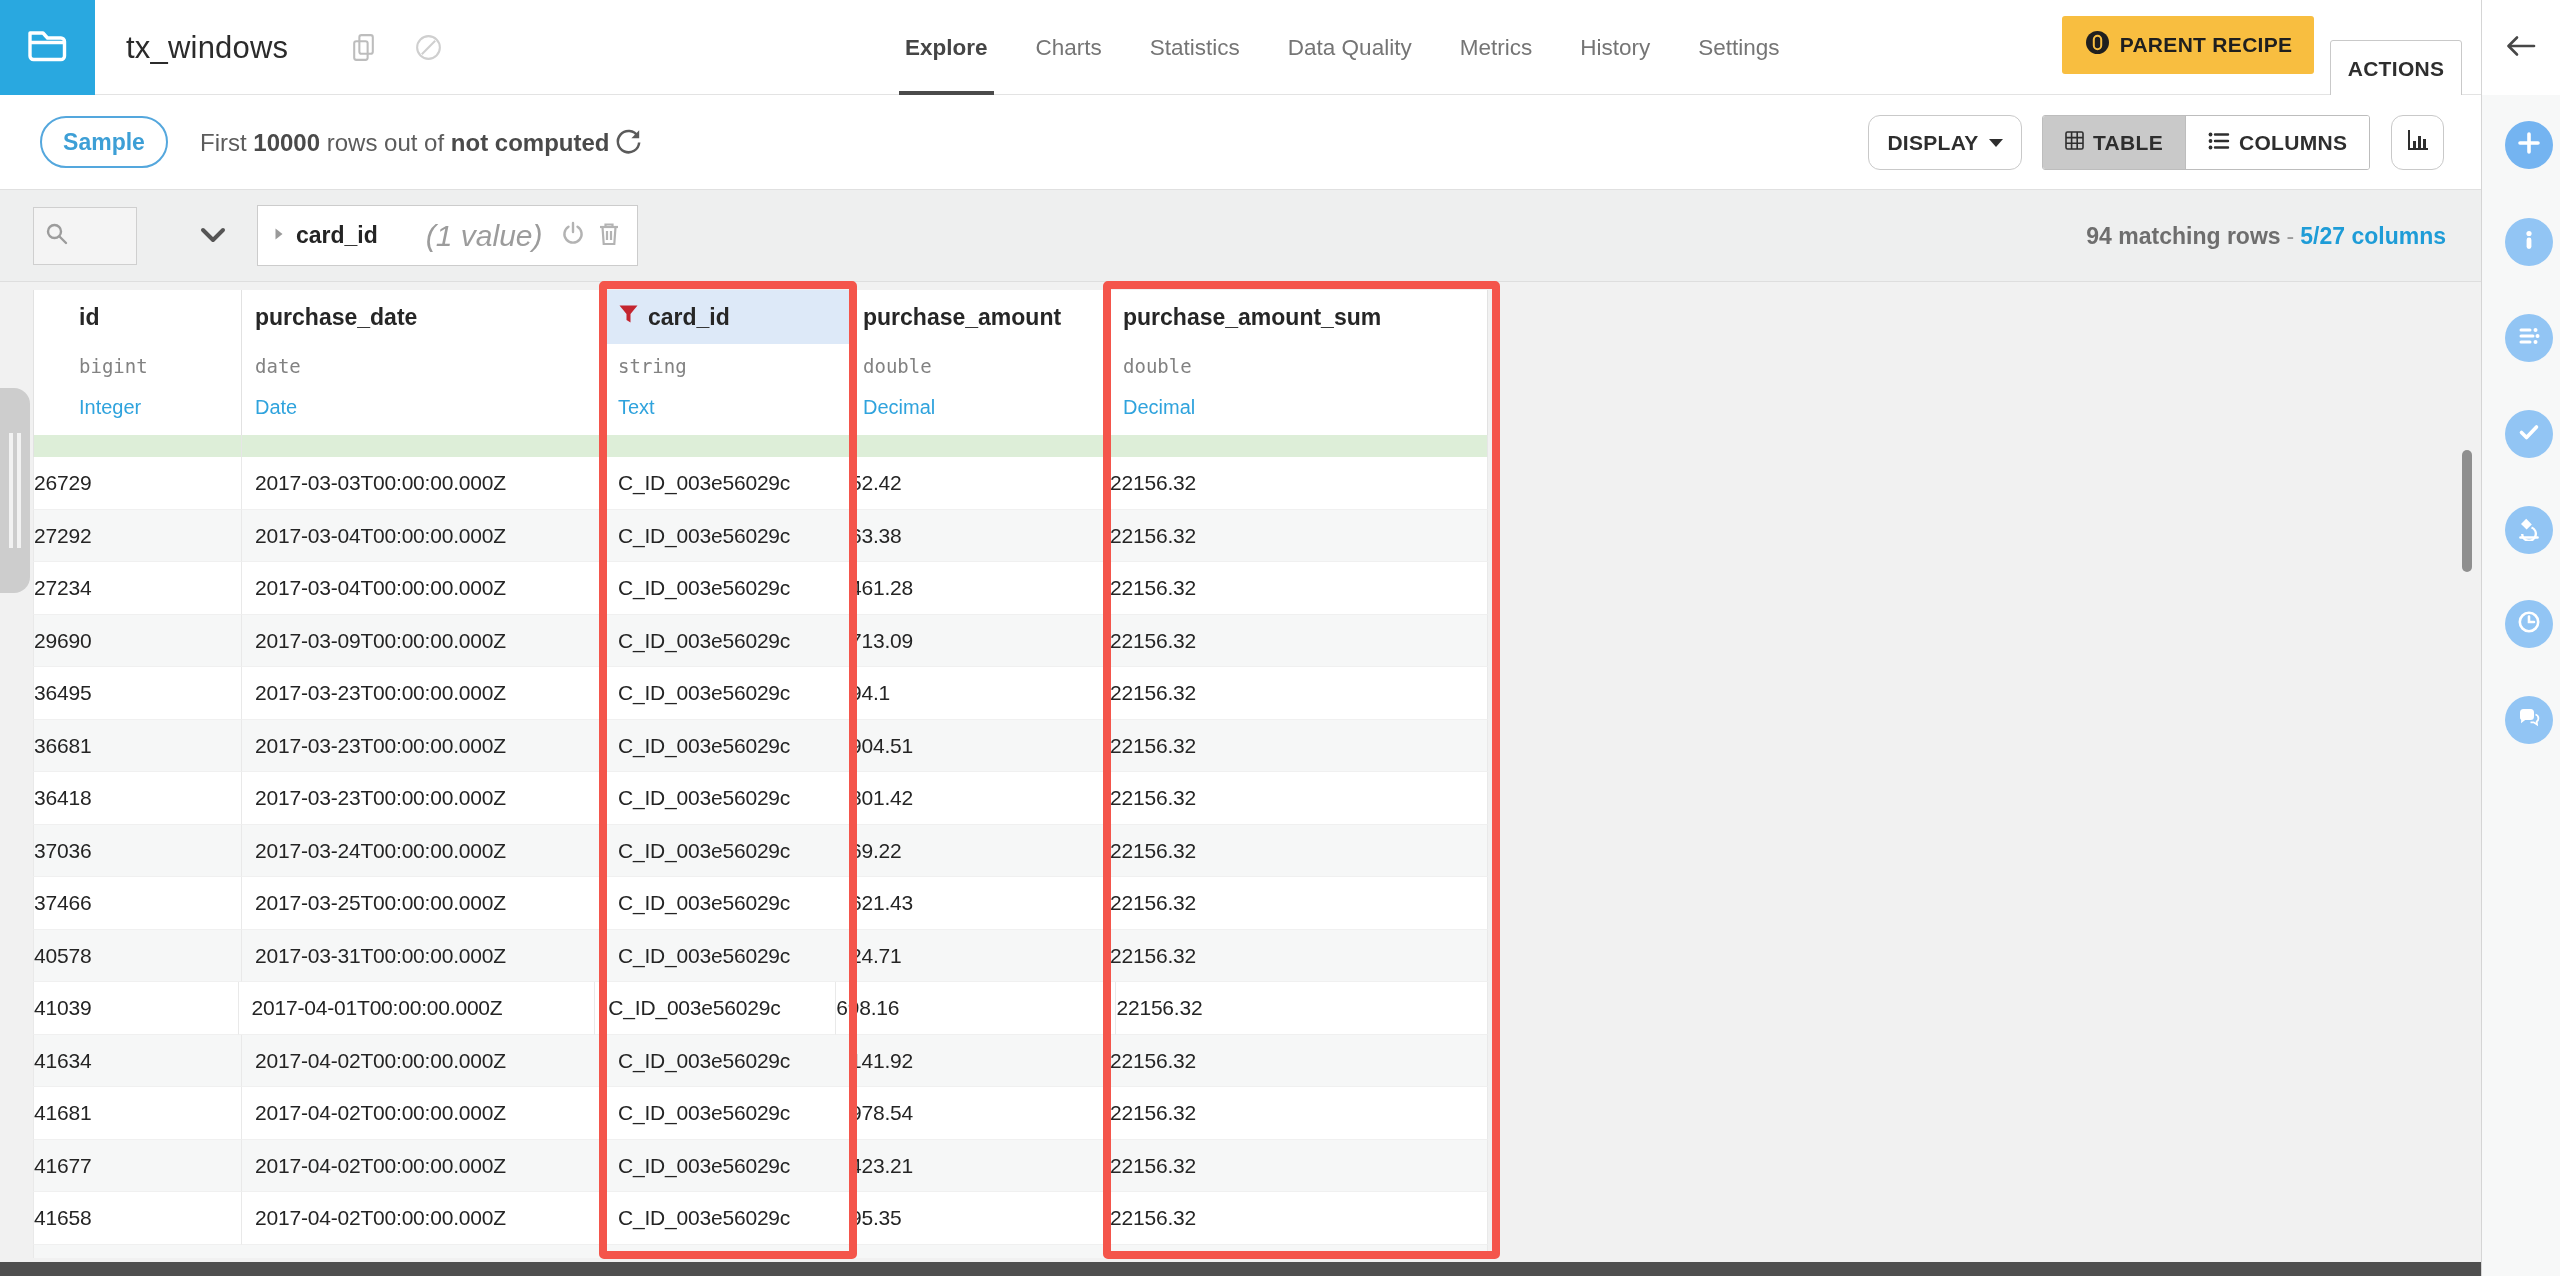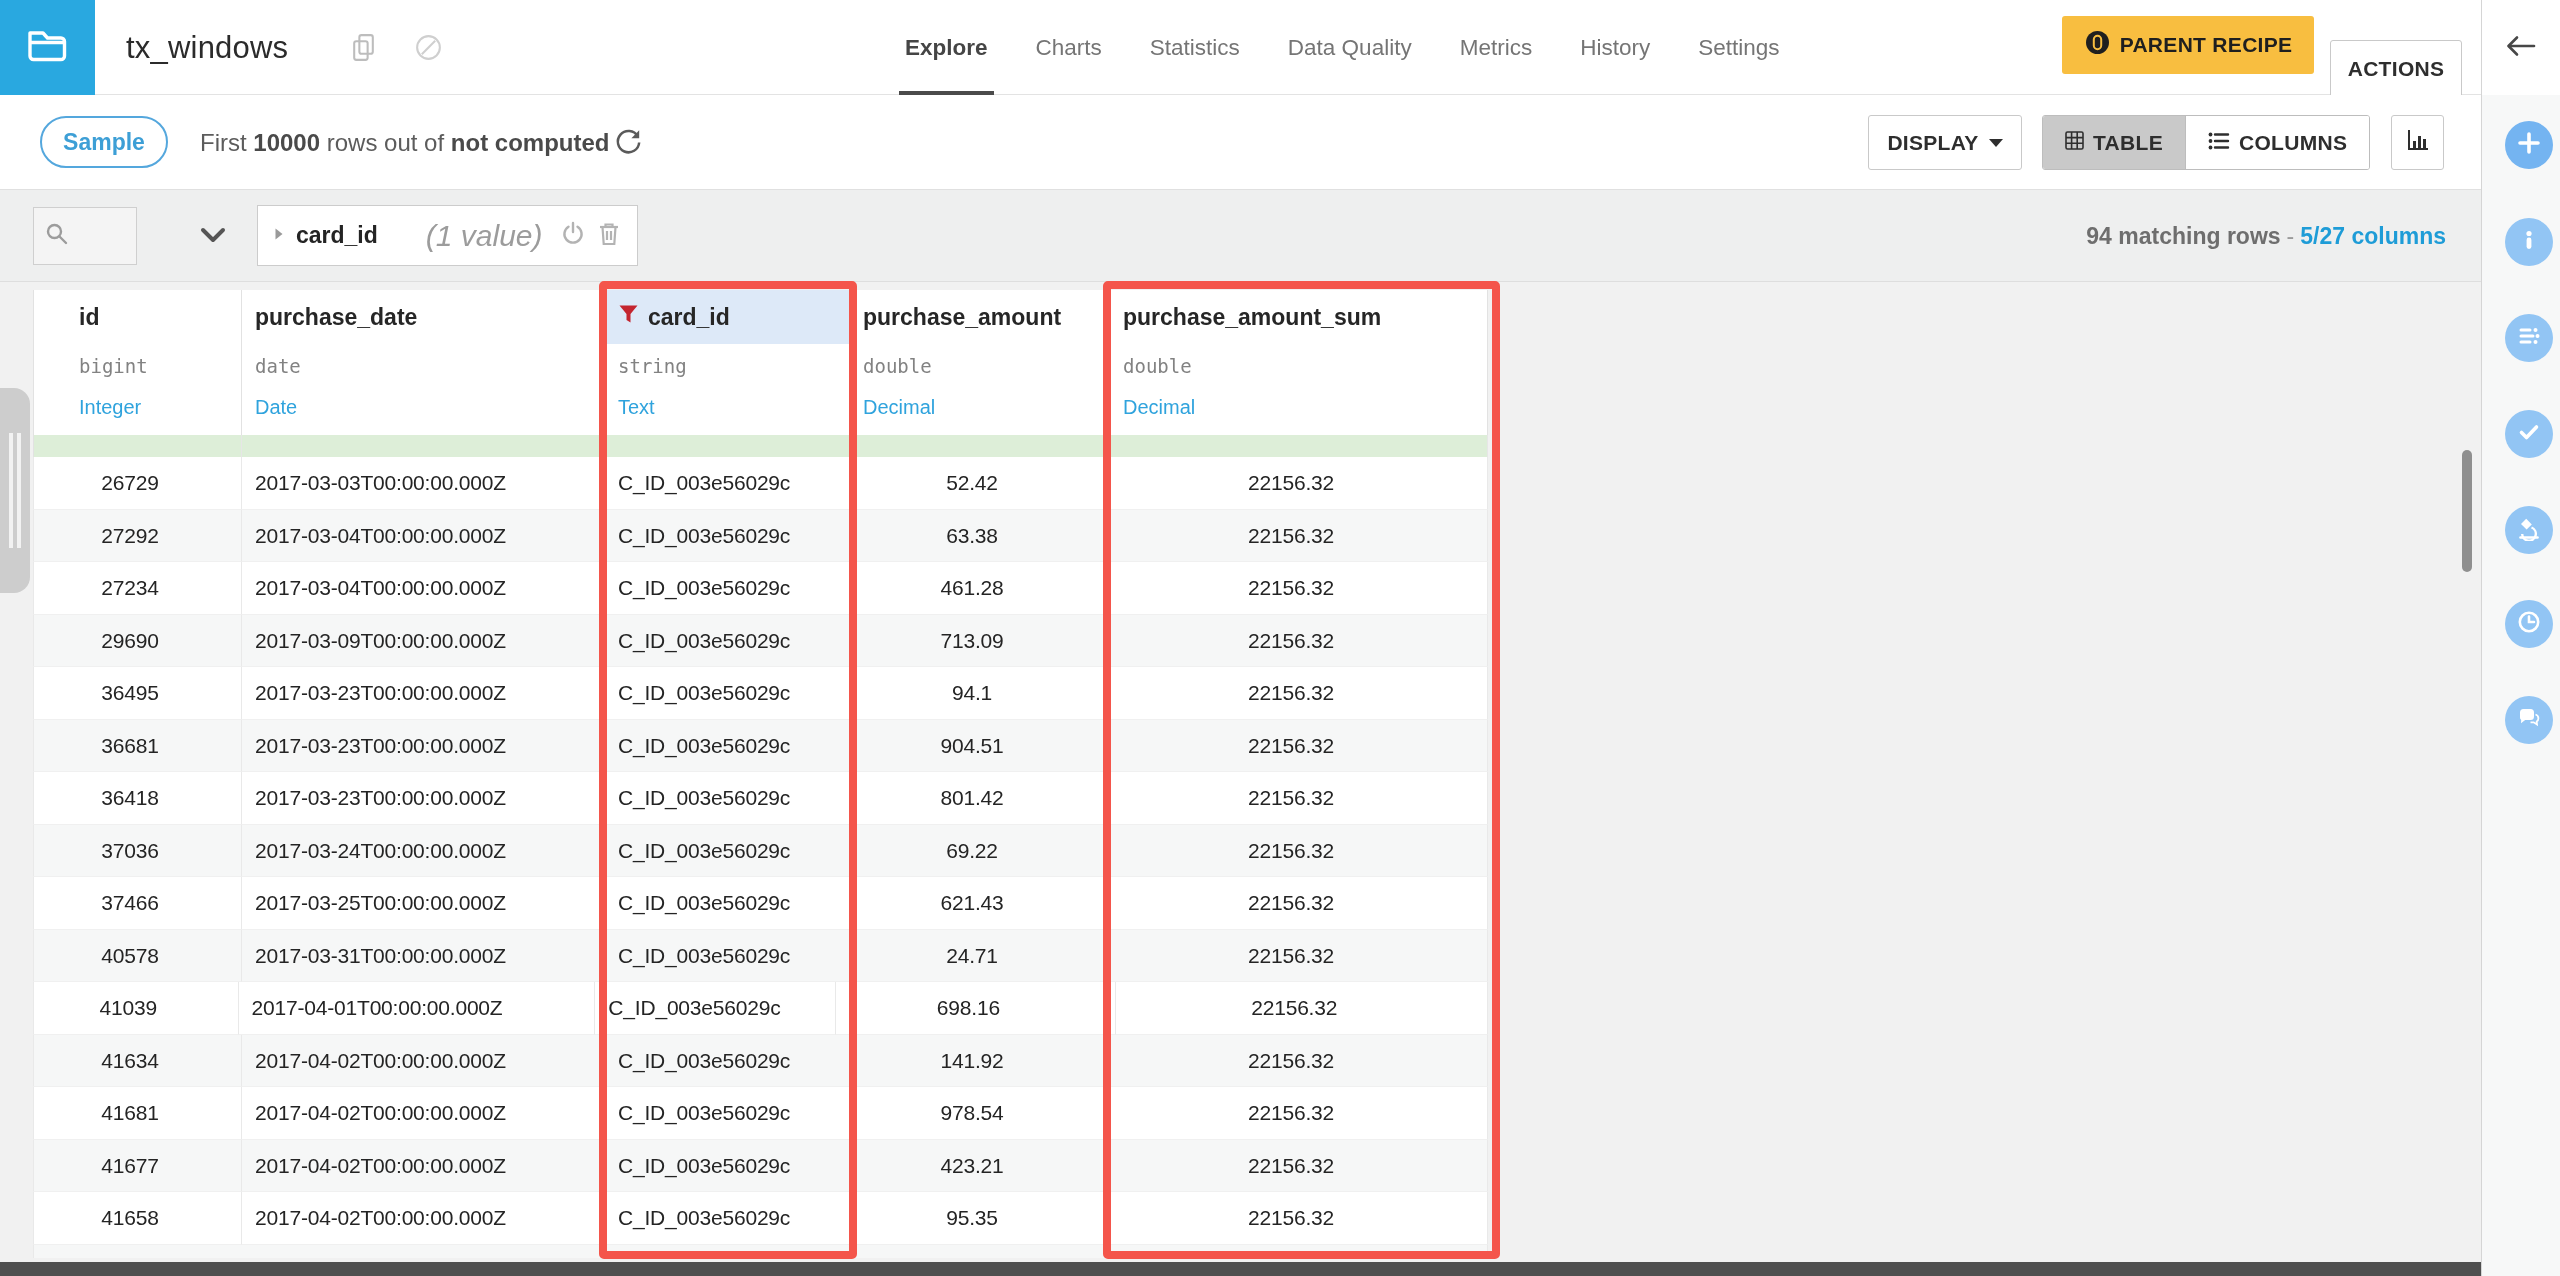--- a/index.html
+++ b/index.html
@@ -27,21 +27,21 @@
   .rail-btn{position:absolute;left:23px;width:48px;height:48px;border-radius:50%;background:#92c5f4;display:flex;align-items:center;justify-content:center;}
   .rail-btn.first{background:#74b4f1;}
 
   
   .sbar{position:absolute;left:0;top:95px;width:2481px;height:95px;background:#fff;border-bottom:1px solid #e0e0e0;box-sizing:border-box;}
   .pill{position:absolute;left:40px;top:21px;width:128px;height:52px;border:2px solid #54a7dd;border-radius:27px;box-sizing:border-box;
       display:flex;align-items:center;justify-content:center;color:#3d9fd6;font-size:23px;font-weight:700;background:#fff;}
   .sinfo{position:absolute;left:200px;top:0;height:95px;line-height:95px;font-size:24px;color:#5c5c5c;}
   .sinfo b{color:#4a4a4a;}
   .refresh{position:absolute;left:612px;top:31px;}
-  .btn{background:#fff;border:1px solid #c9c9c9;border-radius:3px;box-sizing:border-box;display:flex;align-items:center;justify-content:center;
+  .btn{background:#fff;border:1px solid #c9c9c9;border-radius:12px;box-sizing:border-box;display:flex;align-items:center;justify-content:center;
       font-size:21px;font-weight:700;color:#2e2e2e;letter-spacing:.3px;gap:10px;}
   .btn-display{position:absolute;left:1868px;top:20px;width:154px;height:55px;}
   .seg{position:absolute;left:2042px;top:20px;height:55px;display:flex;border:1px solid #bdbdbd;border-radius:3px;box-sizing:border-box;overflow:hidden;}
   .seg-item{display:flex;align-items:center;justify-content:center;gap:9px;font-size:21px;font-weight:700;color:#2e2e2e;letter-spacing:.3px;padding:0 22px;background:#fff;}
   .seg-item.active{background:#c9c9c9;}
   .btn-chart{position:absolute;left:2391px;top:20px;width:53px;height:55px;}
   .caret-down{width:0;height:0;border-left:7px solid transparent;border-right:7px solid transparent;border-top:8px solid #2e2e2e;}
 
   
   .fbar{position:absolute;left:0;top:190px;width:2481px;height:92px;background:#eeefef;border-bottom:1px solid #dedede;box-sizing:border-box;}
@@ -66,21 +66,21 @@
   .hname.filtered{background:#dde9f8;}
   .htype{height:46px;line-height:44px;padding-left:13px;font-family:"DejaVu Sans Mono","Liberation Mono",monospace;font-size:19px;color:#828282;}
   .hmean{height:45px;line-height:34px;padding-left:13px;font-size:20px;color:#2fa3dd;}
   .gcell{height:22px;background:#ddeed8;border-right:1px solid #e6e6e6;box-sizing:border-box;}
   .grow .gcell:first-child{border-left:1px solid #e2e2e2;}
   .trow{background:#fff;}
   .trow.alt{background:#f6f7f7;}
   .cell{height:52.5px;line-height:52.5px;border-right:1px solid #e9e9e9;border-bottom:1px solid #f0f0f0;box-sizing:border-box;
       font-size:21px;color:#242424;white-space:nowrap;overflow:hidden;letter-spacing:-0.2px;}
   .trow .cell:first-child{border-left:1px solid #e9e9e9;}
-  .cell.r{text-align:center;padding-right:15px;}
+  .cell.r{text-align:left;padding-right:15px;}
   .cell.l{padding-left:13px;}
   .partial{height:13px;background:#f6f7f7;border-left:1px solid #e9e9e9;border-right:1px solid #e9e9e9;box-sizing:border-box;}
 
   
   .anno{position:absolute;border:8px solid #f4554b;border-radius:5px;box-sizing:border-box;pointer-events:none;z-index:5;}
   .anno-card{left:599px;top:281px;width:258px;height:978px;}
   .anno-sum{left:1103px;top:281px;width:397px;height:978px;}
   .vscroll{position:absolute;left:2462px;top:450px;width:10px;height:122px;background:#8f8f8f;border-radius:5px;}
   .hscroll{position:absolute;left:0;top:1262px;width:2481px;height:14px;background:#4f4f4f;}
   .lhandle{position:absolute;left:0;top:388px;width:30px;height:205px;background:#cdcdcd;border-radius:0 16px 16px 0;}

